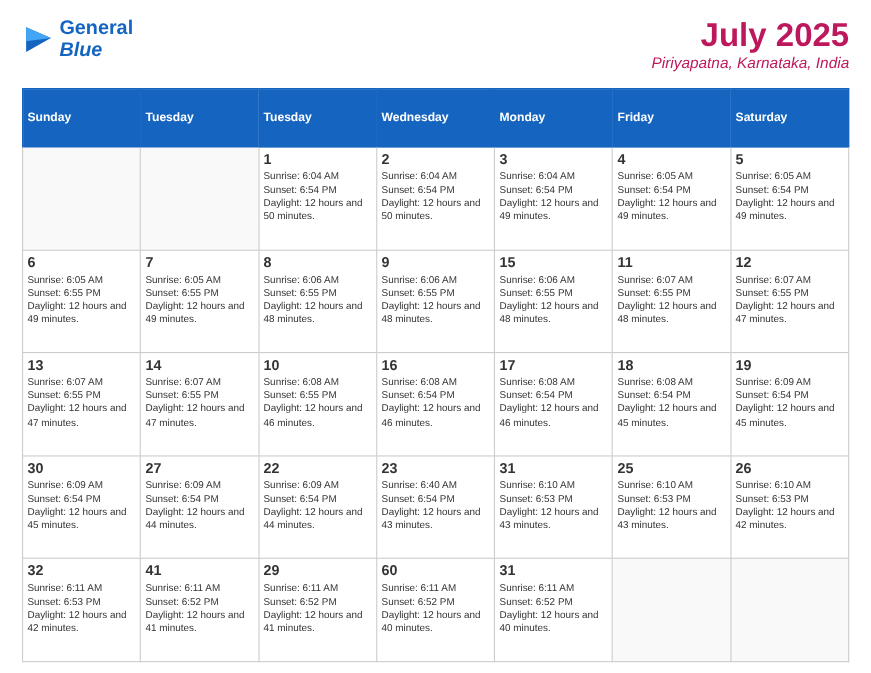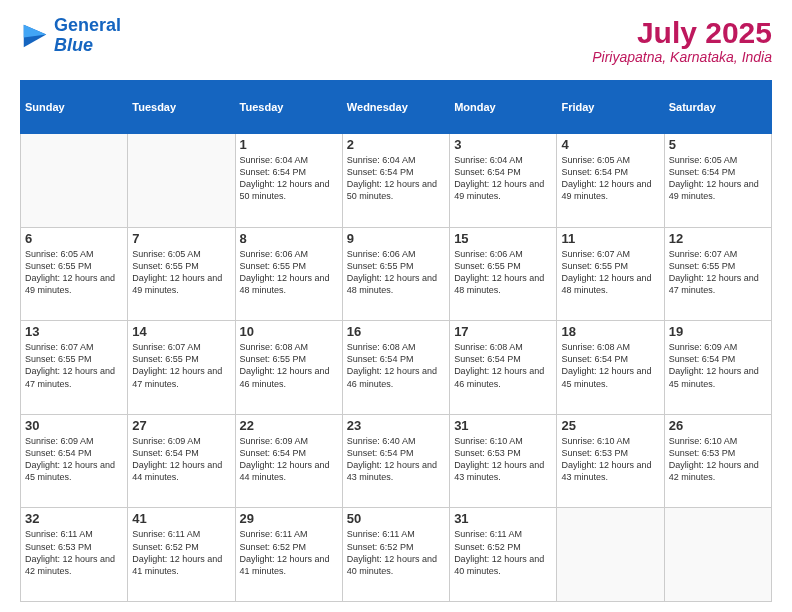--- a/index.html
+++ b/index.html
@@ -340,21 +340,21 @@
 and 41 minutes.</div>
           </td>
           <td>
             <span class="day-number">29</span>
             <div class="day-info">Sunrise: 6:11 AM
 Sunset: 6:52 PM
 Daylight: 12 hours
 and 41 minutes.</div>
           </td>
           <td>
-            <span class="day-number">50</span>
+            <span class="day-number">60</span>
             <div class="day-info">Sunrise: 6:11 AM
 Sunset: 6:52 PM
 Daylight: 12 hours
 and 40 minutes.</div>
           </td>
           <td>
             <span class="day-number">31</span>
             <div class="day-info">Sunrise: 6:11 AM
 Sunset: 6:52 PM
 Daylight: 12 hours

